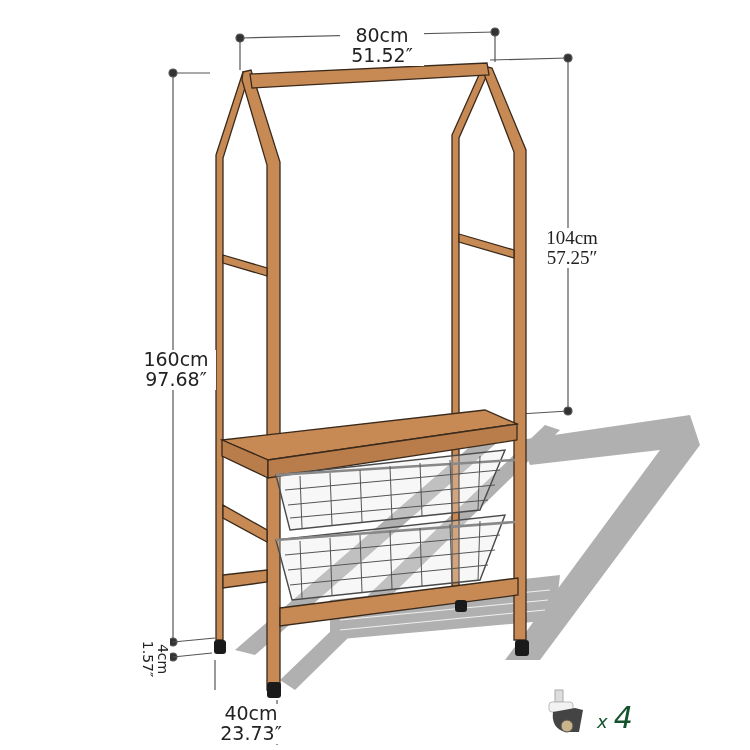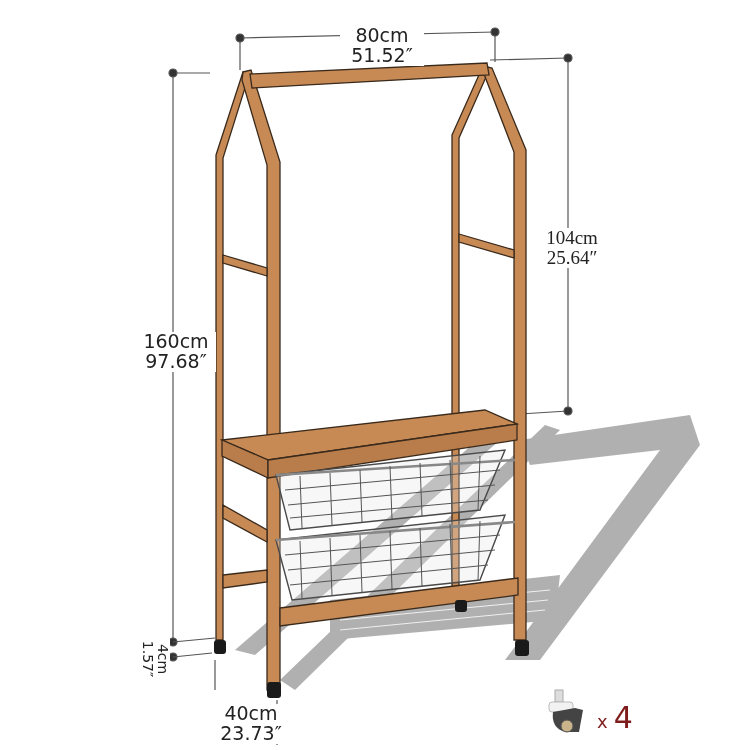--- a/index.html
+++ b/index.html
@@ -2,21 +2,21 @@
 <html><head>
 <meta charset="utf-8">
 <style>
   html,body{margin:0;padding:0;background:#fff;}
   body{width:750px;height:750px;position:relative;overflow:hidden;font-family:"DejaVu Sans","Liberation Sans",sans-serif;color:#222;}
   svg.scene{position:absolute;left:0;top:0;width:750px;height:750px;}
   .label{position:absolute;text-align:center;line-height:1.05;font-size:19px;color:#222;background:#fff;padding:0 2px;}
   .label .l1{display:block;}
   .label .l2{display:block;}
   .rot{transform:rotate(90deg);transform-origin:left top;}
-  .caster-count{position:absolute;left:597px;top:700px;font-size:30px;color:#7f1d1d;}
+  .caster-count{position:absolute;left:597px;top:700px;font-size:30px;color:#14532d;font-style:italic;}
   .caster-x{font-size:18px;margin-right:6px;}
 </style>
 </head>
 <body>
 
 <svg class="scene" viewBox="0 0 750 750">
 
   <g fill="#a3a3a3" opacity="0.85">
     <polygon points="520,440 690,415 700,445 540,660 505,660 520,640 660,450 530,465"></polygon>
     <polygon points="280,680 295,690 560,430 545,425"></polygon>
@@ -113,24 +113,24 @@
   </g>
 </svg>
 
 <div class="label" style="left:340px;top:26px;width:80px;">
   <span class="l1">80cm</span>
   <span class="l2">51.52″</span>
 </div>
 
 <div class="label" style="left:532px;top:228px;width:76px;font-family:Liberation Serif, serif;">
   <span class="l1">104cm</span>
-  <span class="l2">25.64″</span>
+  <span class="l2">57.25″</span>
 </div>
 
-<div class="label" style="left:136px;top:332px;width:76px;">
+<div class="label" style="left:136px;top:350px;width:76px;">
   <span class="l1">160cm</span>
   <span class="l2">97.68″</span>
 </div>
 
 <div class="label rot" style="left:170px;top:632px;width:50px;font-size:14px;">
   <span class="l1">4cm</span>
   <span class="l2">1.57″</span>
 </div>
 
 <div class="label" style="left:211px;top:704px;width:76px;">

